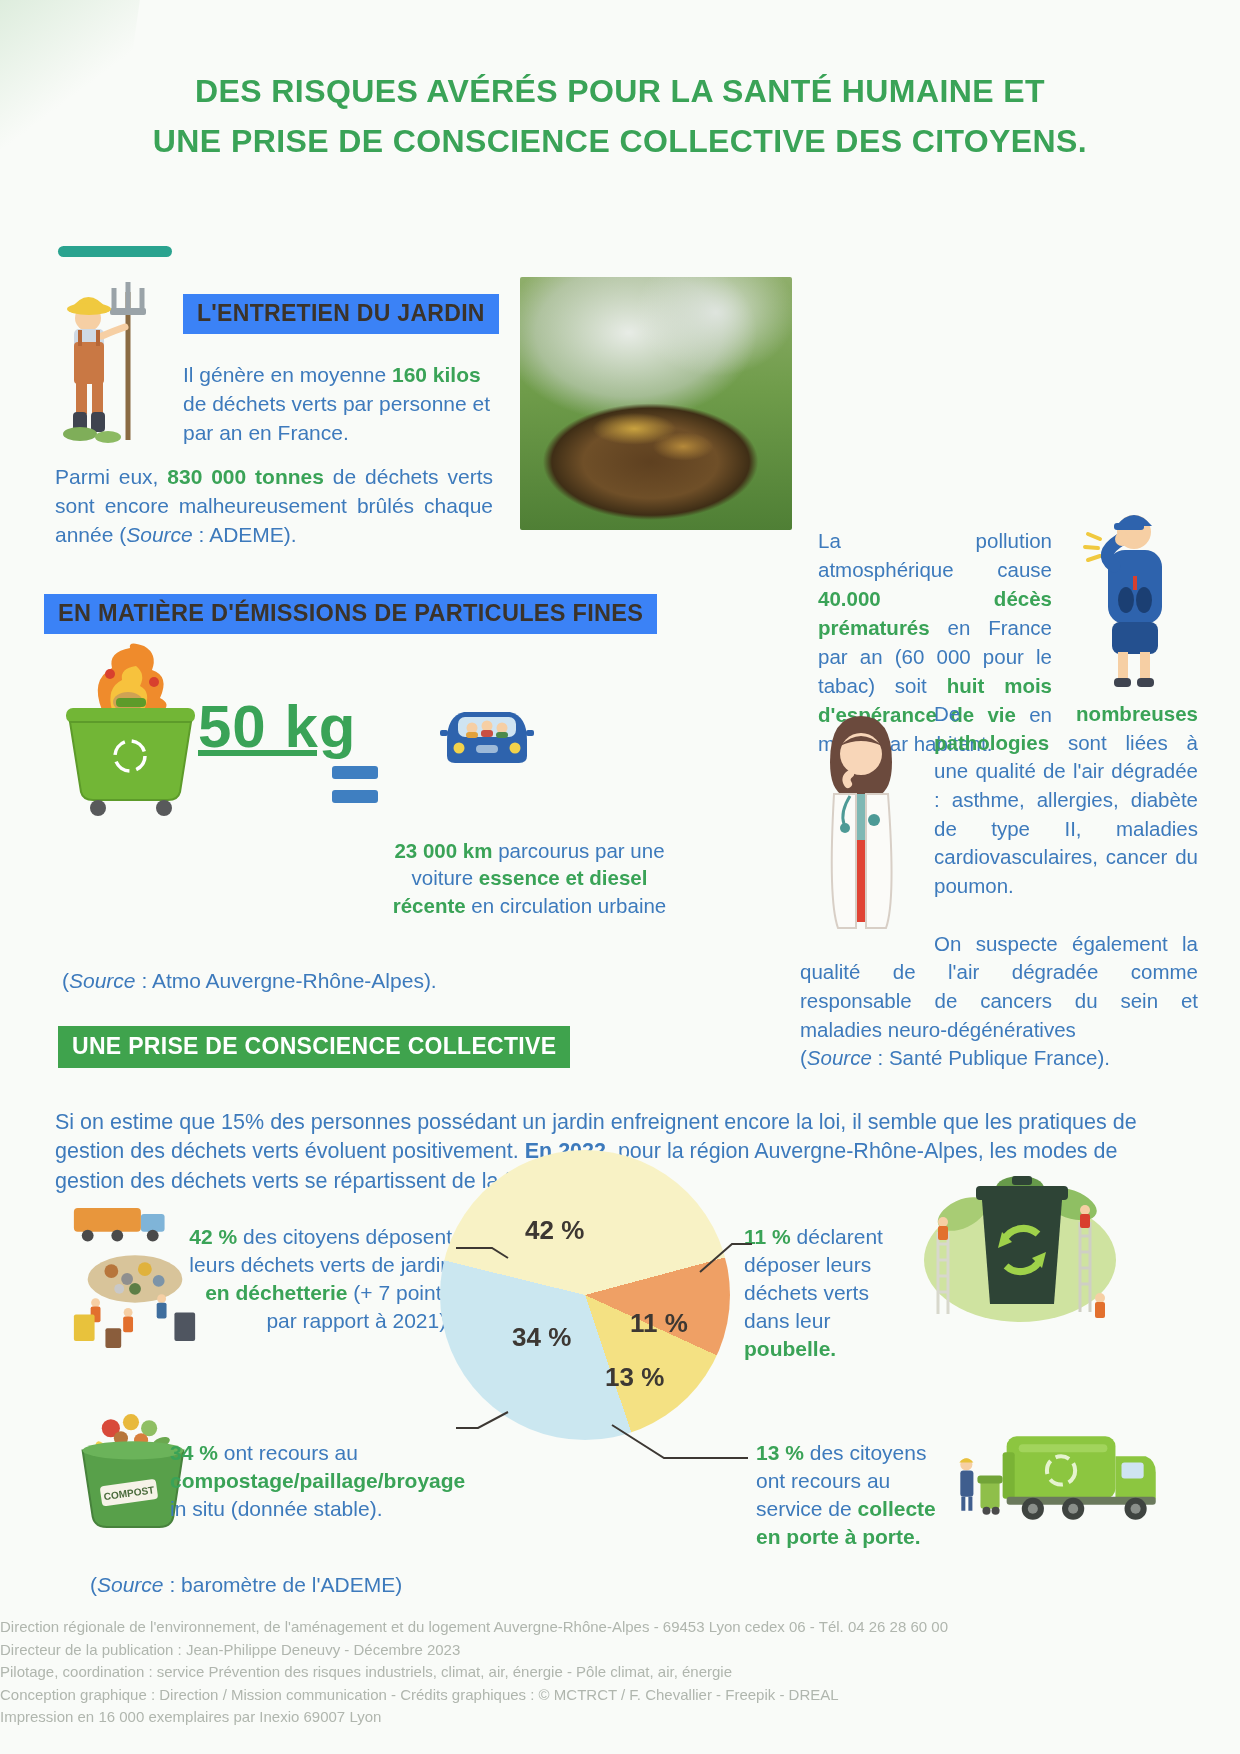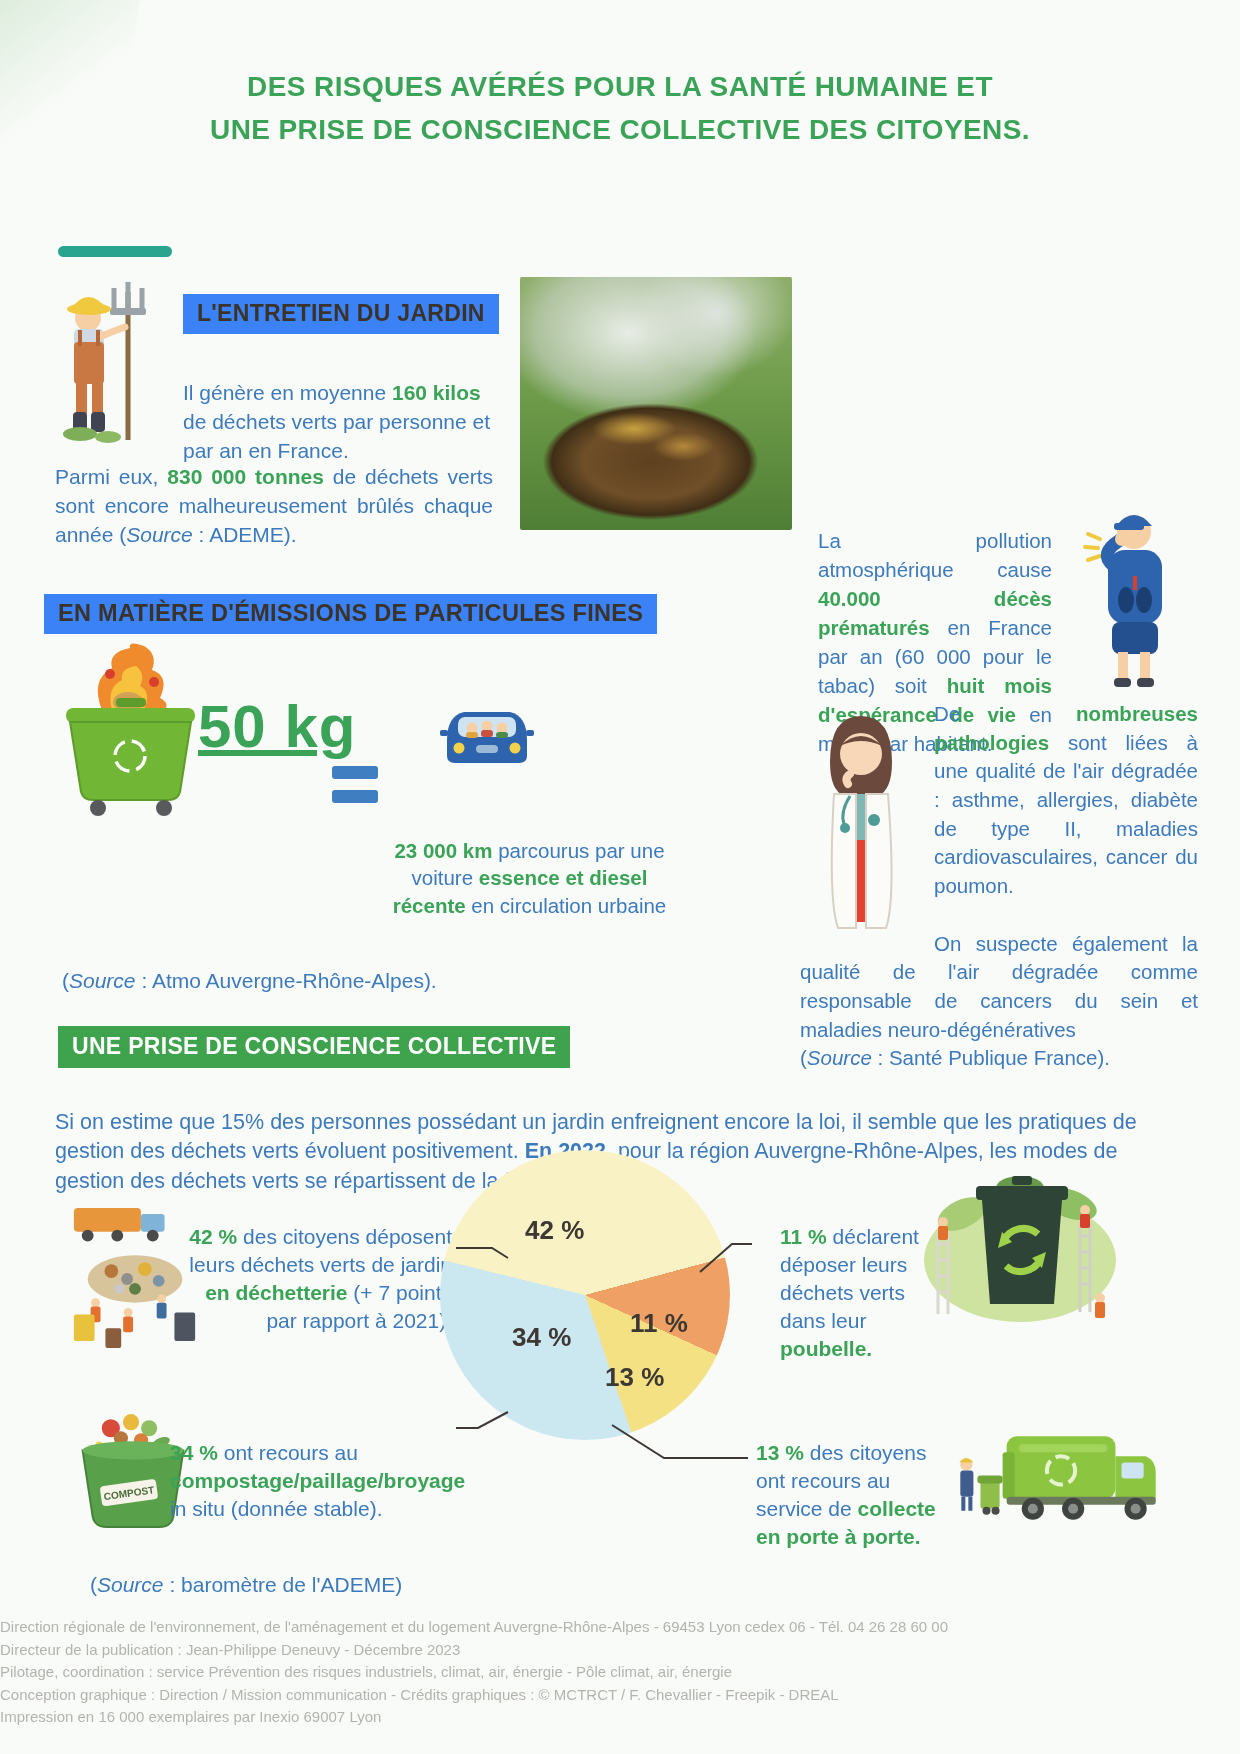--- a/index.html
+++ b/index.html
@@ -3,21 +3,21 @@
 <meta charset="utf-8">
 <style>
   html,body{margin:0;padding:0;background:#e4e6e4;}
   .page{position:relative;width:1240px;height:1754px;margin:0 auto;background:#f9fbf8;
         overflow:hidden;font-family:"Liberation Sans",sans-serif;color:#3d7abc;}
   .abs{position:absolute;}
   .hl{color:#3aa357;font-weight:700;}
   .bb{font-weight:700;}
   .it{font-style:italic;}
   .title{top:46px;left:0;width:100%;text-align:center;color:#3aa357;font-weight:700;
-         font-size:28px;line-height:1.55;letter-spacing:.4px;}
+         font-size:32px;line-height:1.55;letter-spacing:.4px;}
   .band{display:inline-block;background:#3b82f6;color:#3b332a;font-weight:700;
         padding:6px 14px 7px;font-size:23px;letter-spacing:.3px;white-space:nowrap;}
   .band-green{display:inline-block;background:#3fa34d;color:#ffffff;font-weight:700;
         padding:7px 14px 8px;font-size:23px;letter-spacing:.3px;white-space:nowrap;}
   .teal-bar{left:58px;top:246px;width:114px;height:11px;background:#2aa38f;border-radius:6px;}
   .body-txt{font-size:21px;line-height:1.38;}
   .just{text-align:justify;}
   .photo{left:520px;top:277px;width:272px;height:253px;border-radius:2px;
     background:
       radial-gradient(ellipse 22% 9% at 42% 60%,#c9a23f,transparent 70%),
@@ -80,21 +80,21 @@
     <ellipse cx="30" cy="164" rx="17" ry="7" fill="#7fae59"></ellipse>
     <ellipse cx="58" cy="167" rx="13" ry="6" fill="#8cba63"></ellipse>
   </svg>
 
   <div class="abs" style="left:183px;top:294px">
     <span class="band">
       <span>L'ENTRETIEN DU JARDIN</span>
     </span>
   </div>
 
-  <p class="abs body-txt" style="left:183px;top:358px;width:312px">
+  <p class="abs body-txt" style="left:183px;top:340px;width:312px">
     <span>Il génère en moyenne </span><span class="hl">160 kilos</span><span> de déchets verts par personne et par an en France.</span>
   </p>
 
   <p class="abs body-txt just" style="left:55px;top:442px;width:438px">
     <span>Parmi eux, </span><span class="hl">830 000 tonnes</span><span> de déchets verts sont encore malheureusement brûlés chaque année (</span><span class="it">Source</span><span> : ADEME).</span>
   </p>
 
   <div class="abs photo"></div>
 
 
@@ -231,21 +231,21 @@
     <span class="hl">42 %</span><span> des citoyens déposent leurs déchets verts de jardin </span><span class="hl">en déchetterie</span><span> (+ 7 points par rapport à 2021).</span>
   </p>
 
   <div class="abs pie">
     <span class="slice-label" style="left:85px;top:65px">42 %</span>
     <span class="slice-label" style="left:190px;top:158px">11 %</span>
     <span class="slice-label" style="left:165px;top:212px">13 %</span>
     <span class="slice-label" style="left:72px;top:172px">34 %</span>
   </div>
 
-  <p class="abs pie-item" style="left:780px;top:1202px;width:160px">
+  <p class="abs pie-item" style="left:744px;top:1202px;width:160px">
     <span class="hl">11 %</span><span> déclarent déposer leurs déchets verts dans leur </span><span class="hl">poubelle.</span>
   </p>
 
   <svg class="abs" style="left:920px;top:1162px" width="205" height="168" viewBox="0 0 205 168">
     <ellipse cx="100" cy="98" rx="96" ry="62" fill="#cfe3a0"></ellipse>
     <ellipse cx="42" cy="52" rx="26" ry="14" fill="#a8cc74" transform="rotate(-25 42 52)"></ellipse>
     <ellipse cx="150" cy="42" rx="28" ry="14" fill="#8fbf63" transform="rotate(20 150 42)"></ellipse>
     <ellipse cx="100" cy="26" rx="24" ry="12" fill="#679a4a"></ellipse>
     <rect x="92" y="14" width="20" height="9" rx="3" fill="#2e4436"></rect>
     <rect x="56" y="24" width="92" height="14" rx="4" fill="#2e4436"></rect>

